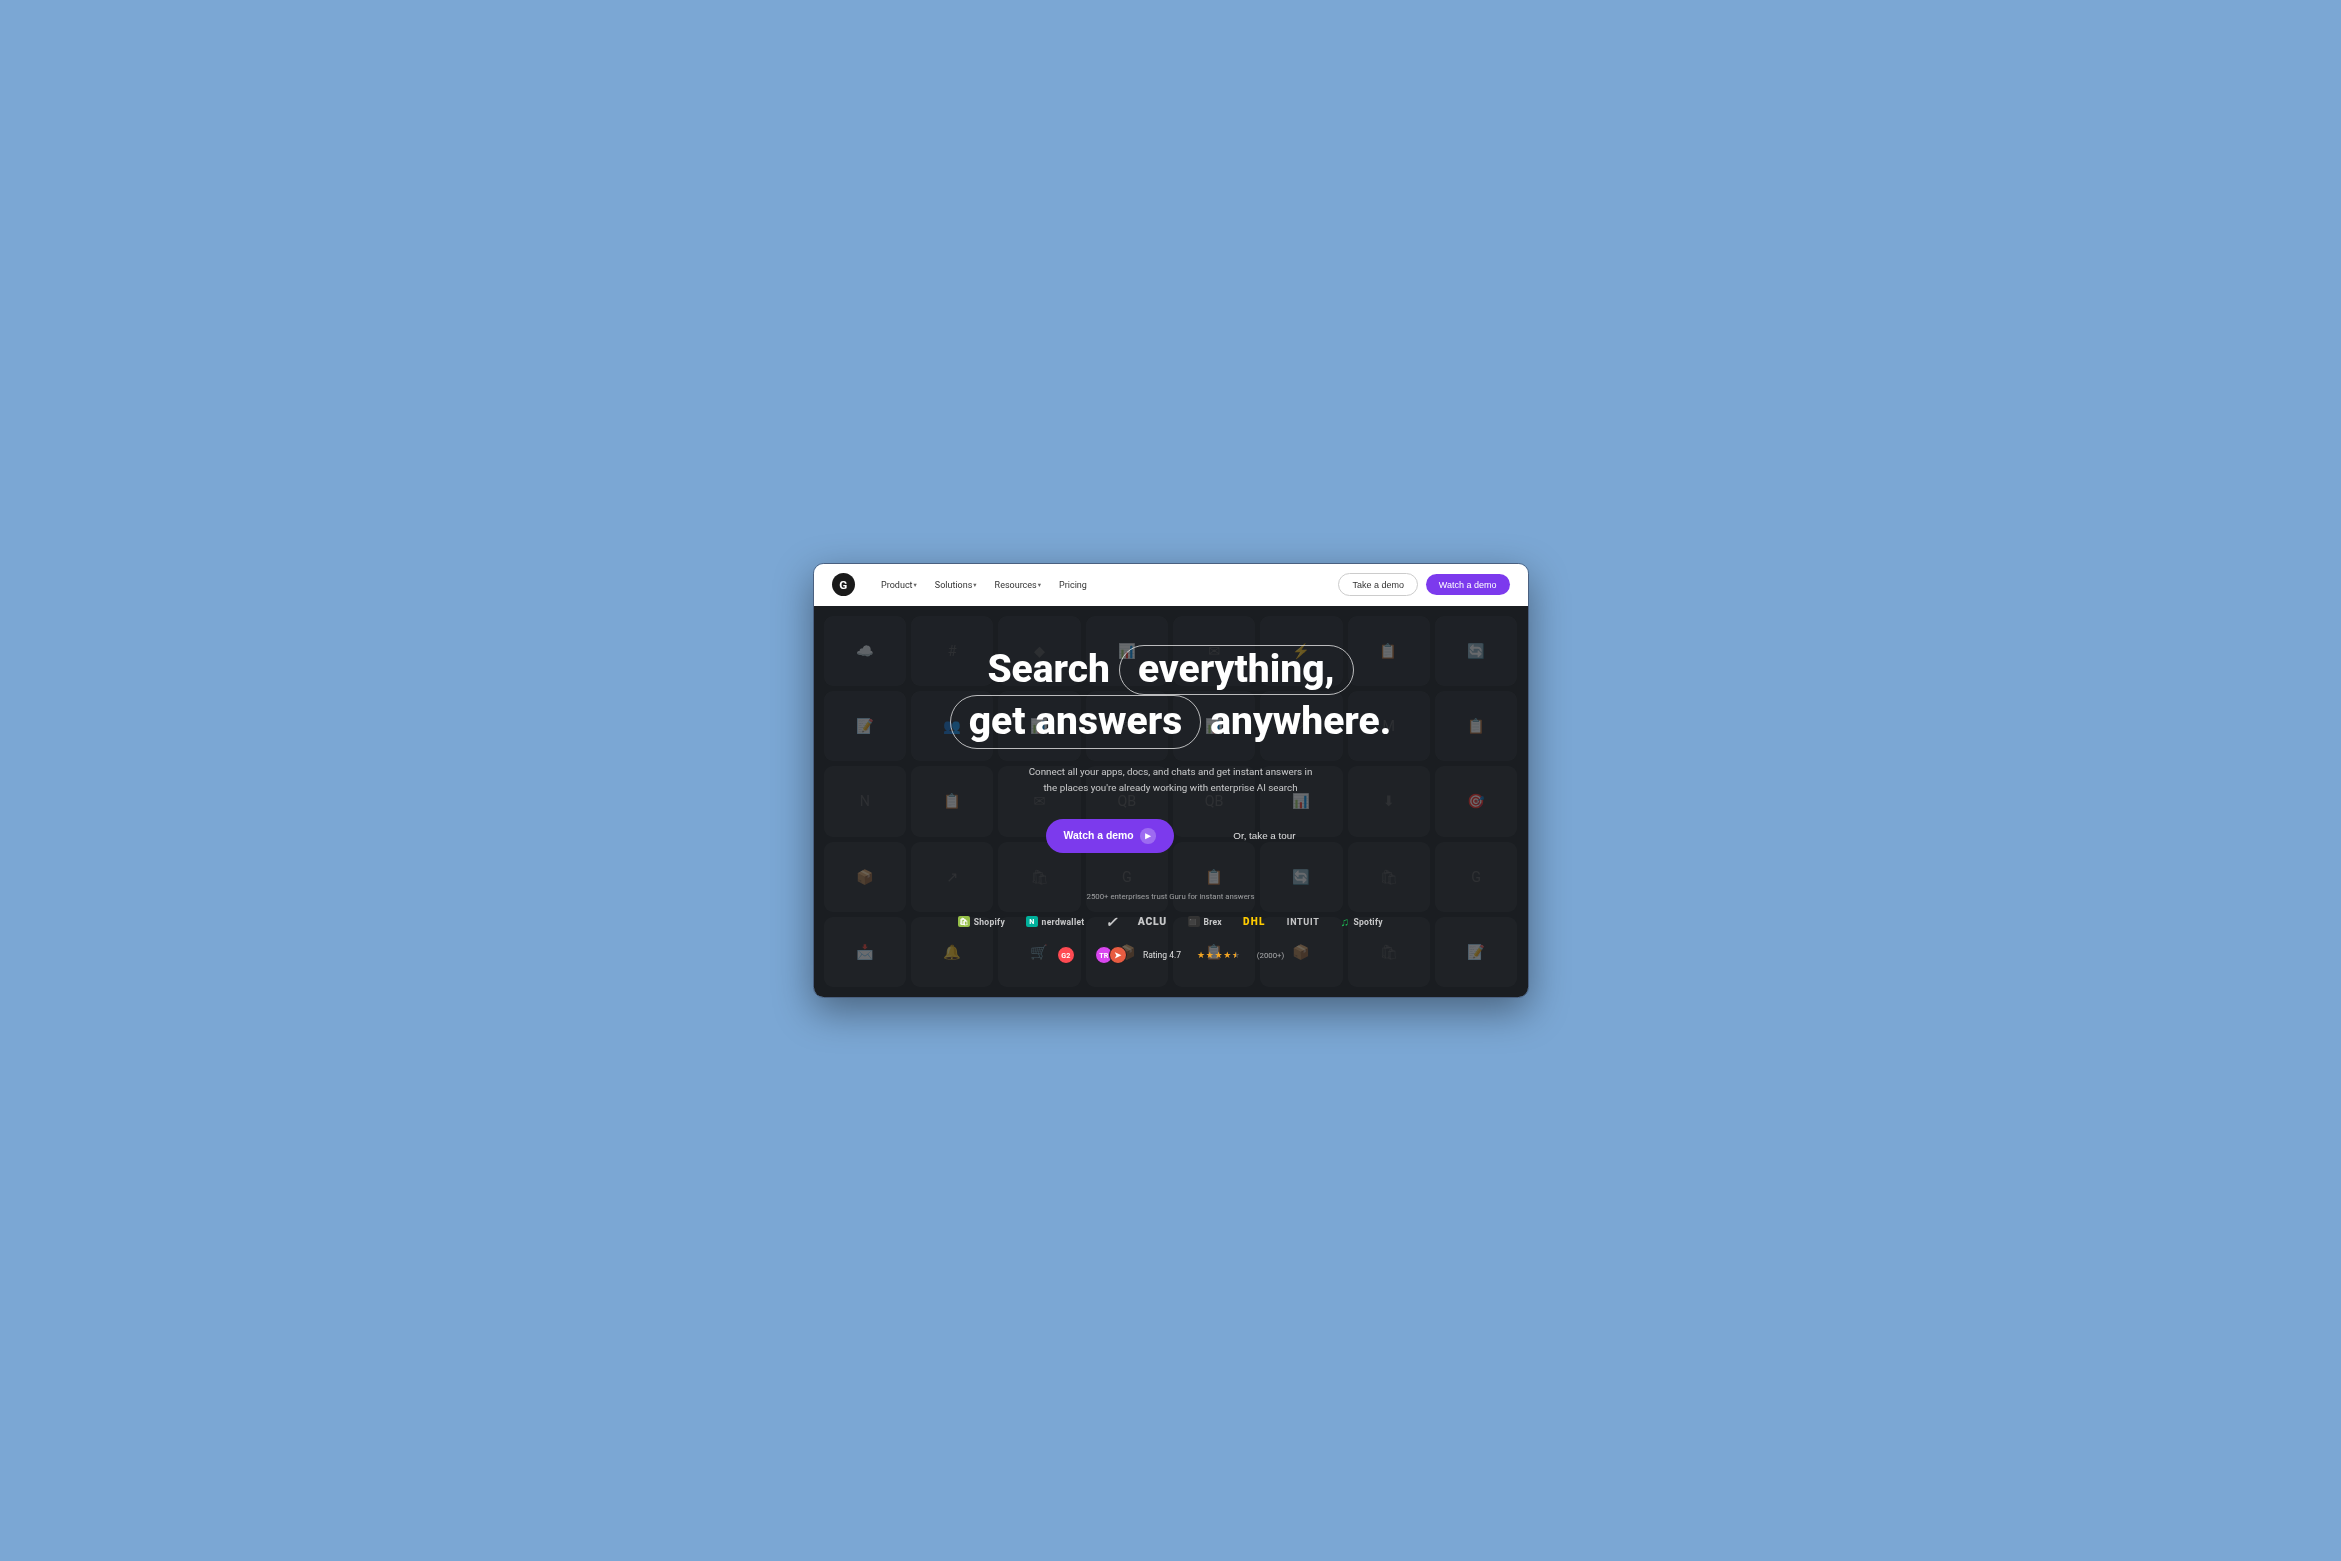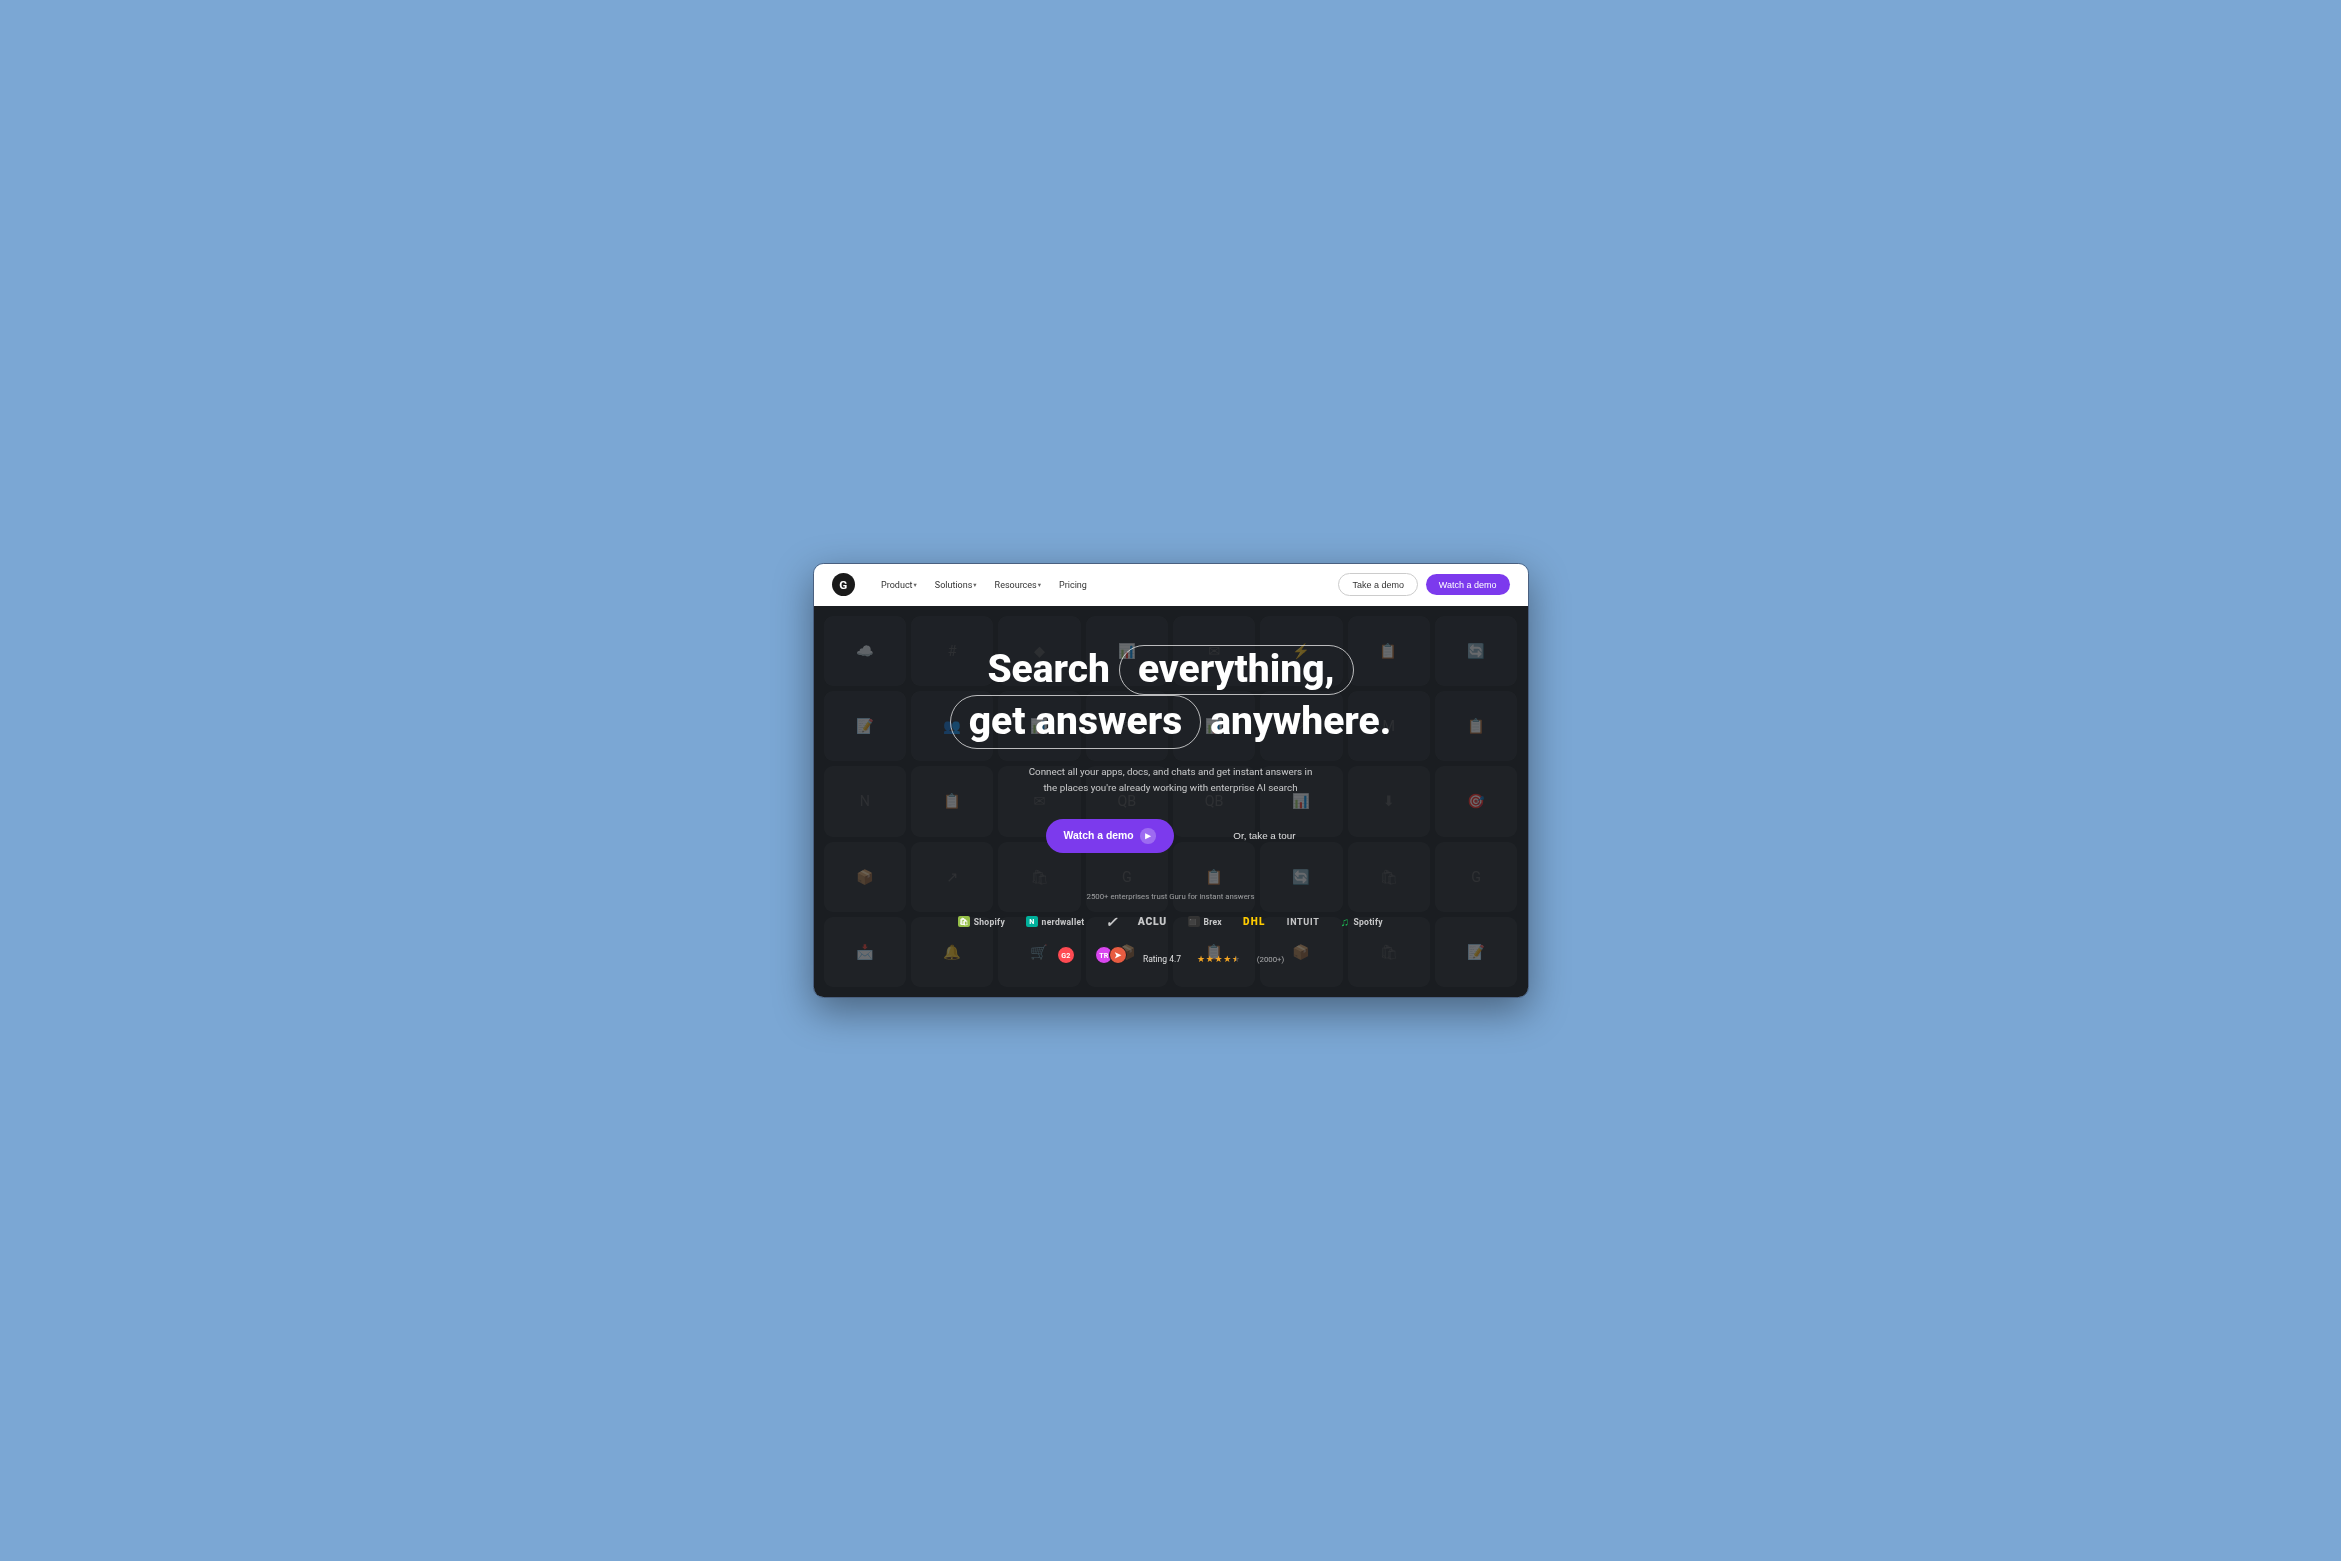--- a/index.html
+++ b/index.html
@@ -264,21 +264,21 @@
       font-size: 8.5px;
       font-weight: 700;
       display: flex;
       align-items: center;
       gap: 3.9px;
       letter-spacing: 0.3px;
     }
 
     .rating-row {
       display: flex;
-      align-items: flex-end;
+      align-items: center;
       gap: 16px;
       margin-top: 3.9px;
     }
 
     .rating-badges {
       display: flex;
       align-items: center;
     }
 
     .badge-circle {

